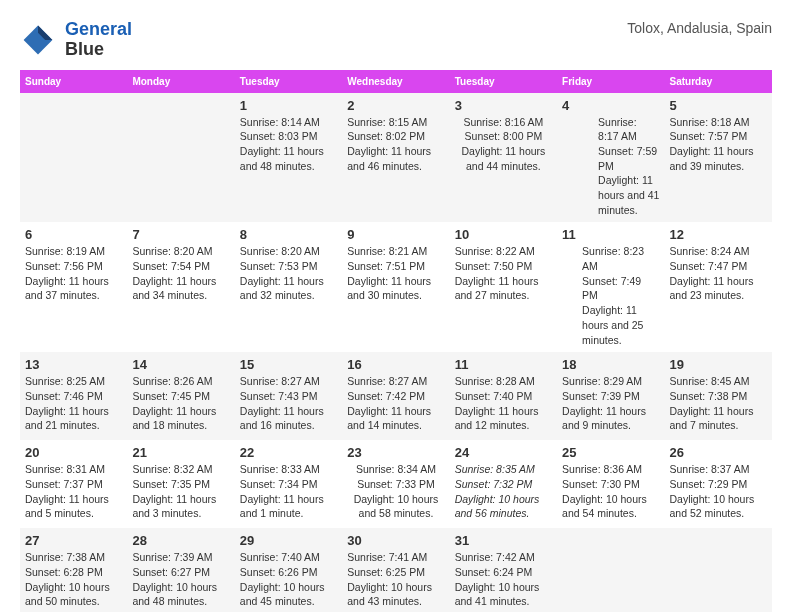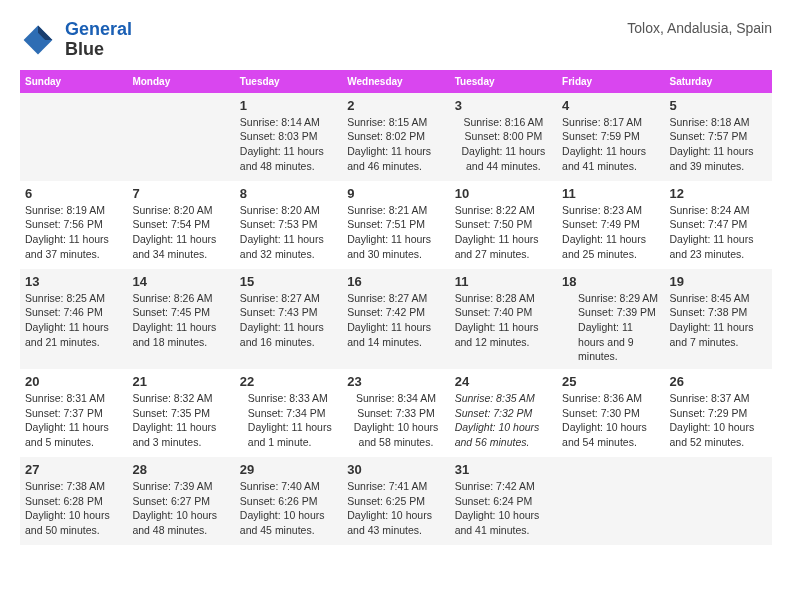--- a/index.html
+++ b/index.html
@@ -137,21 +137,21 @@
 Daylight: 11 hours and 46 minutes.</div>
         </td>
         <td>
           <span class="day-num">3</span>
           <div class="day-info" style="white-space: pre-line; text-align: center;">Sunrise: 8:16 AM
 Sunset: 8:00 PM
 Daylight: 11 hours and 44 minutes.</div>
         </td>
         <td>
           <span class="day-num">4</span>
-          <div class="day-info" style="white-space: pre-line;">Sunrise: 8:17 AM
+          <div class="day-info" style="white-space: pre-line; margin-left: 36px;">Sunrise: 8:17 AM
 Sunset: 7:59 PM
 Daylight: 11 hours and 41 minutes.</div>
         </td>
         <td>
           <span class="day-num">5</span>
           <div class="day-info" style="white-space: pre-line;">Sunrise: 8:18 AM
 Sunset: 7:57 PM
 Daylight: 11 hours and 39 minutes.</div>
         </td>
       </tr>
@@ -181,21 +181,21 @@
 Daylight: 11 hours and 30 minutes.</div>
         </td>
         <td>
           <span class="day-num">10</span>
           <div class="day-info" style="white-space: pre-line;">Sunrise: 8:22 AM
 Sunset: 7:50 PM
 Daylight: 11 hours and 27 minutes.</div>
         </td>
         <td>
           <span class="day-num">11</span>
-          <div class="day-info" style="white-space: pre-line;">Sunrise: 8:23 AM
+          <div class="day-info" style="white-space: pre-line; margin-left: 20px;">Sunrise: 8:23 AM
 Sunset: 7:49 PM
 Daylight: 11 hours and 25 minutes.</div>
         </td>
         <td>
           <span class="day-num">12</span>
           <div class="day-info" style="white-space: pre-line;">Sunrise: 8:24 AM
 Sunset: 7:47 PM
 Daylight: 11 hours and 23 minutes.</div>
         </td>
       </tr>
@@ -225,21 +225,21 @@
 Daylight: 11 hours and 14 minutes.</div>
         </td>
         <td>
           <span class="day-num">11</span>
           <div class="day-info" style="white-space: pre-line;">Sunrise: 8:28 AM
 Sunset: 7:40 PM
 Daylight: 11 hours and 12 minutes.</div>
         </td>
         <td>
           <span class="day-num">18</span>
-          <div class="day-info" style="white-space: pre-line; margin-left: 16px;">Sunrise: 8:29 AM
+          <div class="day-info" style="white-space: pre-line;">Sunrise: 8:29 AM
 Sunset: 7:39 PM
 Daylight: 11 hours and 9 minutes.</div>
         </td>
         <td>
           <span class="day-num">19</span>
           <div class="day-info" style="white-space: pre-line;">Sunrise: 8:45 AM
 Sunset: 7:38 PM
 Daylight: 11 hours and 7 minutes.</div>
         </td>
       </tr>
@@ -251,21 +251,21 @@
 Daylight: 11 hours and 5 minutes.</div>
         </td>
         <td>
           <span class="day-num">21</span>
           <div class="day-info" style="white-space: pre-line;">Sunrise: 8:32 AM
 Sunset: 7:35 PM
 Daylight: 11 hours and 3 minutes.</div>
         </td>
         <td>
           <span class="day-num">22</span>
-          <div class="day-info" style="white-space: pre-line; margin-left: 8px;">Sunrise: 8:33 AM
+          <div class="day-info" style="white-space: pre-line;">Sunrise: 8:33 AM
 Sunset: 7:34 PM
 Daylight: 11 hours and 1 minute.</div>
         </td>
         <td>
           <span class="day-num">23</span>
           <div class="day-info" style="white-space: pre-line; text-align: center;">Sunrise: 8:34 AM
 Sunset: 7:33 PM
 Daylight: 10 hours and 58 minutes.</div>
         </td>
         <td>

